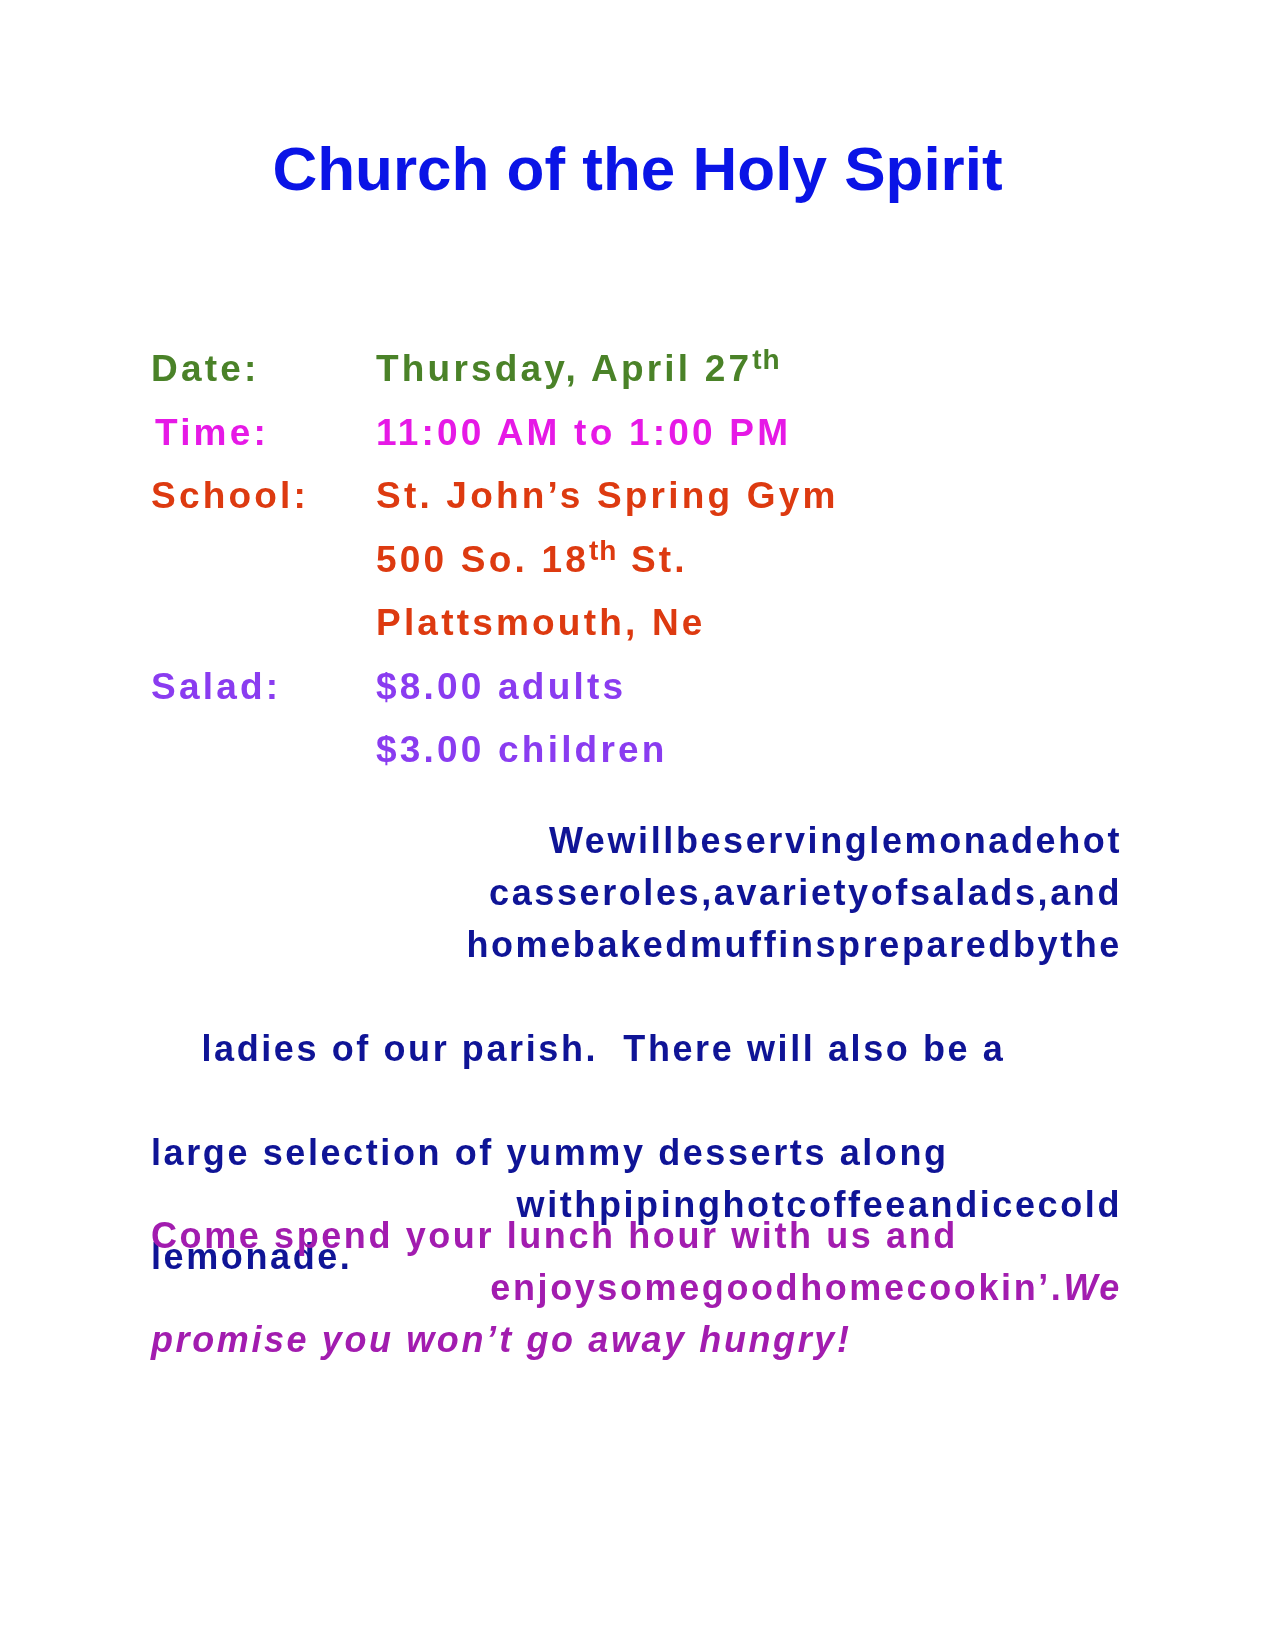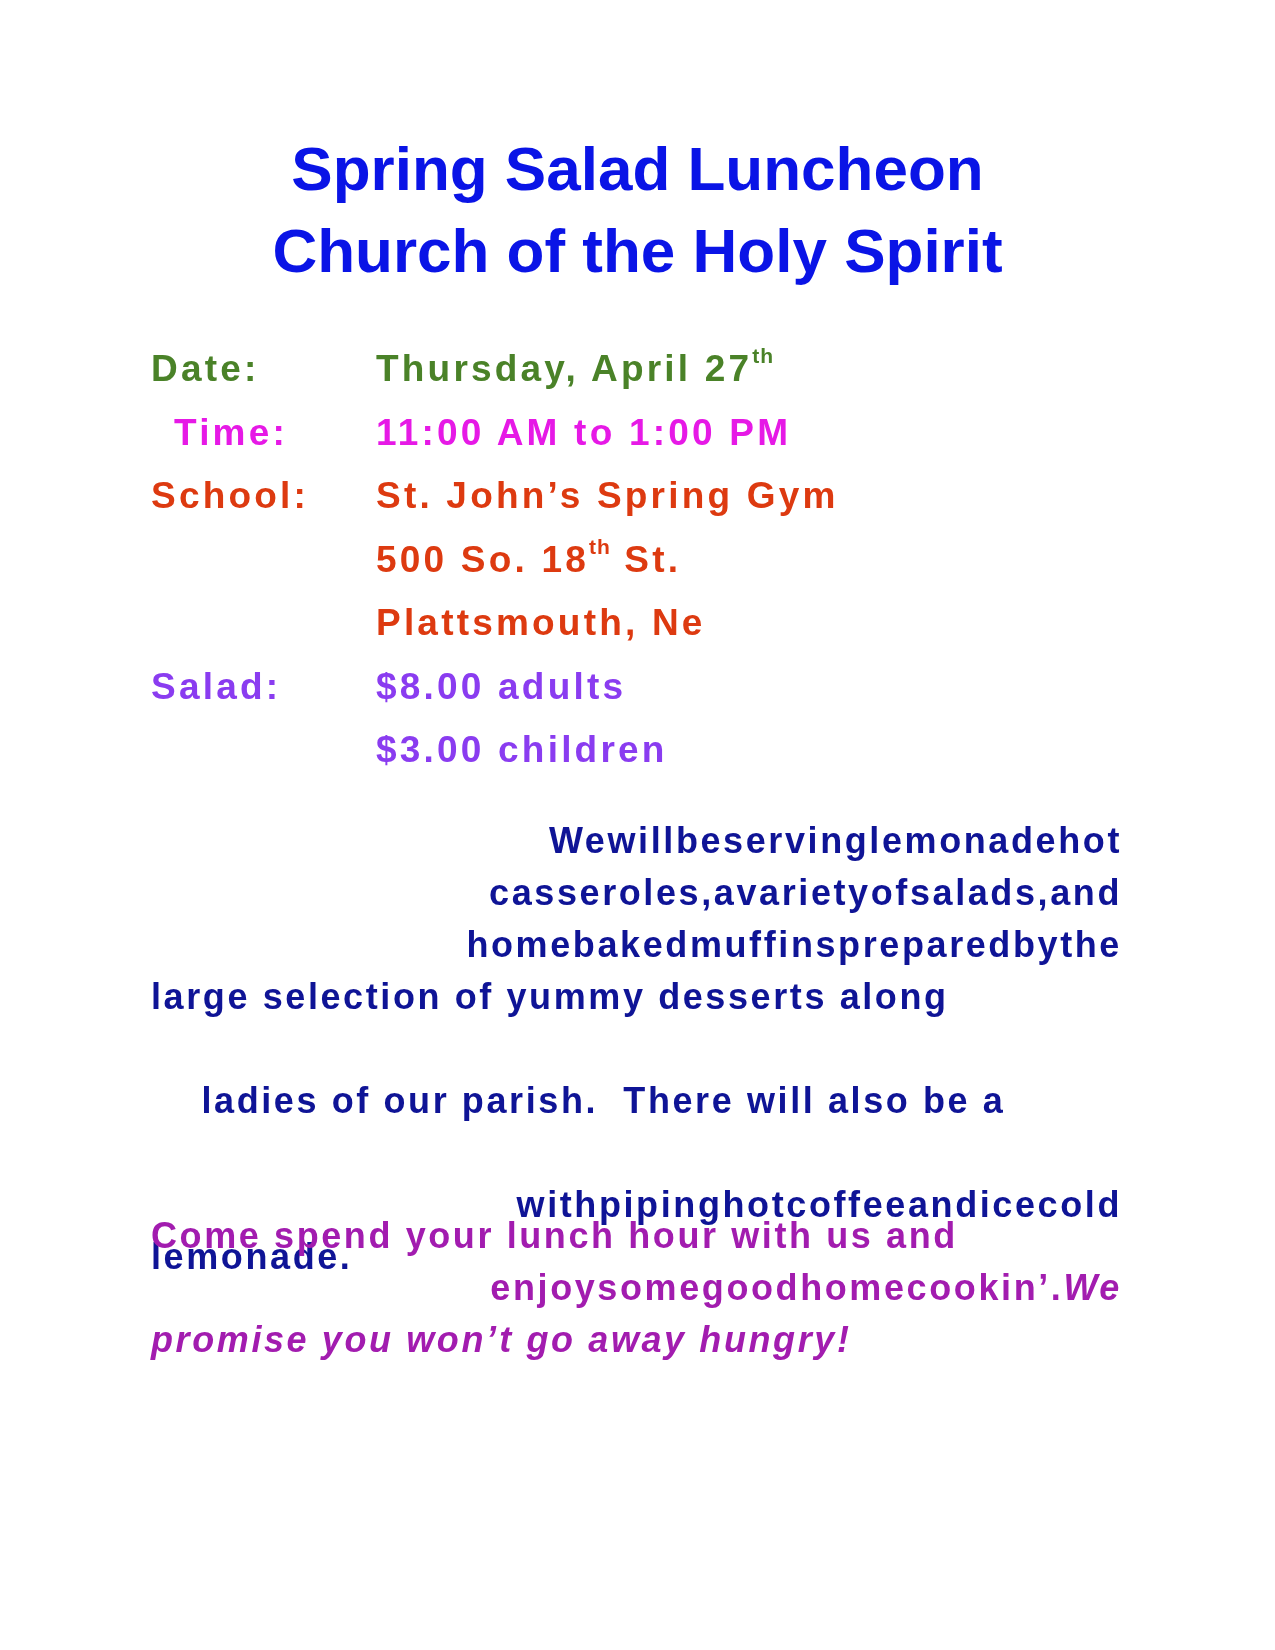--- a/index.html
+++ b/index.html
@@ -6,43 +6,42 @@
   body { width:1275px; height:1650px; position:relative; overflow:hidden;
          font-family:"Liberation Sans", sans-serif; }
   .title { position:absolute; left:0; width:1275px; text-align:center;
            font-weight:bold; font-size:62px; line-height:82px; top:128px; }
   .title div { letter-spacing:0px; }
   .details { position:absolute; left:151px; top:348px; }
   .row { position:relative; height:63.5px; font-weight:bold; font-size:37px;
          letter-spacing:3.2px; white-space:nowrap; }
   .row .lbl { position:absolute; left:0; top:0; }
   .row .val { position:absolute; left:225px; top:0; }
-  sup { font-size:21px; vertical-align:top; position:relative; top:-4px; letter-spacing:1px;text-align:right; }
+  sup { font-size:28px; vertical-align:top; position:relative; top:-4px; letter-spacing:1px;text-align:right; }
   .body { position:absolute; left:151px; width:971px; font-weight:bold; font-size:36px;
           letter-spacing:2.6px; line-height:52px; }
   .jl { text-align:justify; text-align-last:justify; white-space:nowrap; display:flex; justify-content:flex-end; }
   .jl span { display:inline-block; }
   .ll { white-space:nowrap; }
   .it { font-style:italic; }
 </style>
 </head>
 <body>
 
 <div class="title" style="color:#0a14e6">
-  <div>Spring Salad Luncheon</div>
   <div>Church of the Holy Spirit</div>
 </div>
 
 <div class="details">
   <div class="row" style="color:#4a8228">
     <span class="lbl">Date:</span>
     <span class="val"><span>Thursday, April 27</span><sup>th</sup></span>
   </div>
   <div class="row" style="color:#e619e6">
-    <span class="lbl" style="left:23px">Time:</span>
+    <span class="lbl" style="left:4px">Time:</span>
     <span class="val">11:00 AM to 1:00 PM</span>
   </div>
   <div class="row" style="color:#dd3a10">
     <span class="lbl">School:</span>
     <span class="val">St. John’s Spring Gym</span>
   </div>
   <div class="row" style="color:#dd3a10">
     <span class="val"><span>500 So. 18</span><sup>th</sup><span> St.</span></span>
   </div>
   <div class="row" style="color:#dd3a10">
@@ -75,25 +74,25 @@
     <span>and</span>
   </div>
   <div class="jl">
     <span>home</span>
     <span>baked</span>
     <span>muffins</span>
     <span>prepared</span>
     <span>by</span>
     <span>the</span>
   </div>
+  <div class="ll" style="white-space:pre">
+    <span>ladies of our parish.  There will also be a</span>
+  </div>
   <div class="ll">
     <span>large selection of yummy desserts along</span>
-  </div>
-  <div class="ll" style="white-space:pre">
-    <span>ladies of our parish.  There will also be a</span>
   </div>
   <div class="jl">
     <span>with</span>
     <span>piping</span>
     <span>hot</span>
     <span>coffee</span>
     <span>and</span>
     <span>ice</span>
     <span>cold</span>
   </div>

